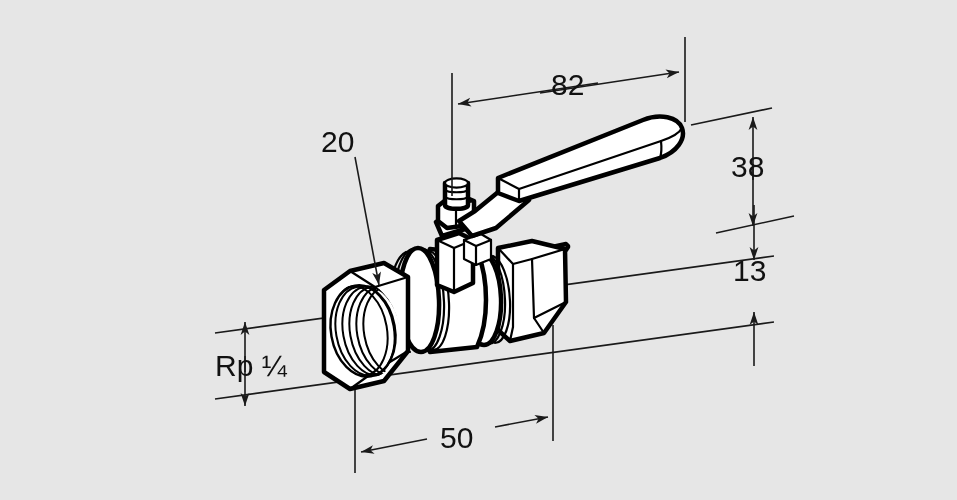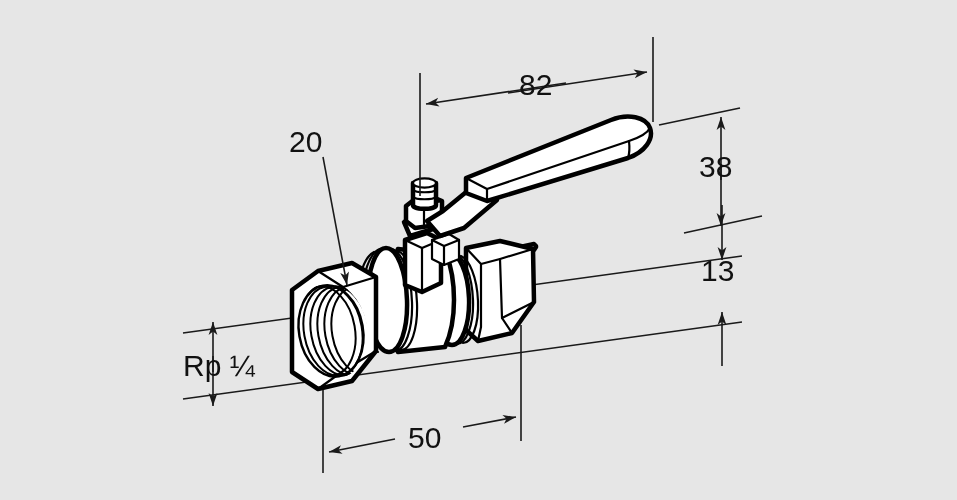--- a/index.html
+++ b/index.html
@@ -12,20 +12,21 @@
     height: 500px;
     background: #e6e6e6;
     font-family: "Liberation Sans", sans-serif;
     overflow: hidden;
   }
   #drawing-root {
     position: relative;
     width: 806px;
     height: 500px;
     background: #e6e6e6;
+    padding-left: 32px;
   }
   svg#valve-drawing {
     display: block;
     width: 957px;
     height: 500px;
   }
   .dim-text {
     font-family: "Liberation Sans", sans-serif;
     font-size: 30px;
     fill: #111111;

